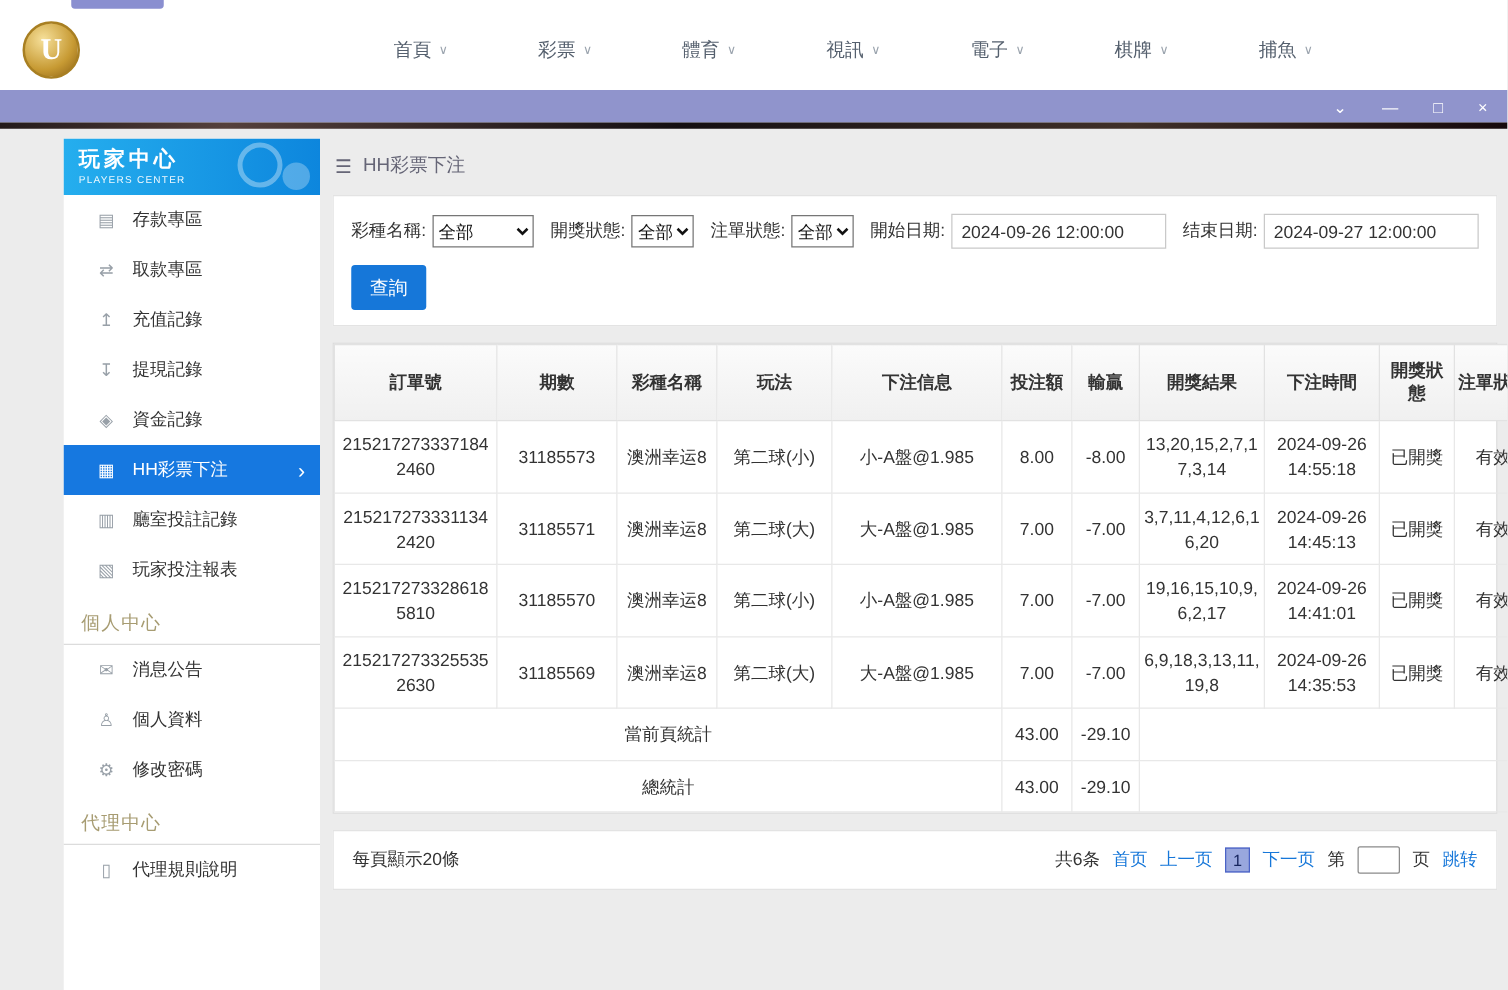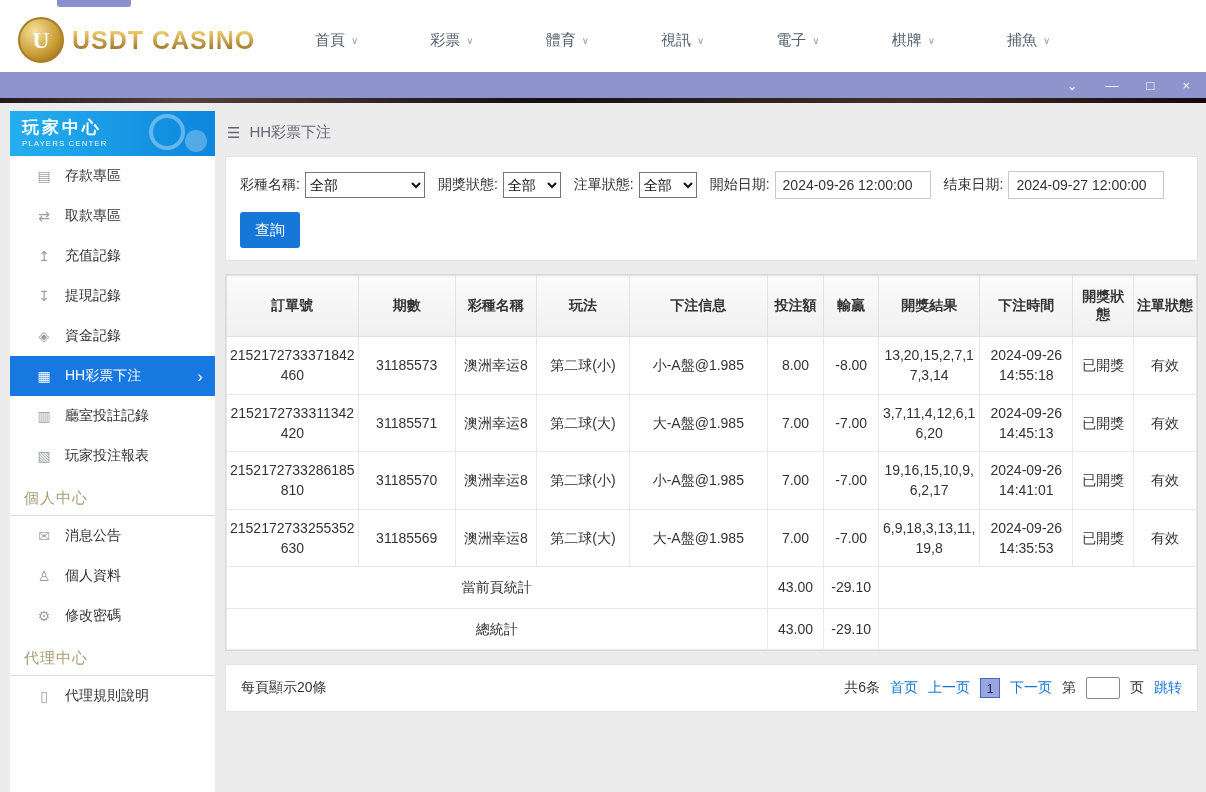--- a/index.html
+++ b/index.html
@@ -23,21 +23,21 @@
   
   .purple-bar{height:26px;background:#9094cc;display:flex;align-items:center;justify-content:flex-end;gap:28px;padding-right:16px;flex-shrink:0;}
   .wc{color:#fff;font-size:13px;line-height:1;cursor:pointer;}
 
   .dark-strip{height:5px;background:linear-gradient(90deg,#231a1a,#55403c 15%,#140f12 45%,#403029 75%,#16090c);flex-shrink:0;}
 
   
   .workspace{flex:1;display:flex;padding:8px 8px 0 10px;gap:10px;overflow:hidden;}
 
   
-  .sidebar{width:205px;background:#fff;display:flex;flex-direction:column;flex-shrink:0;}
+  .sidebar{width:205px;background:#fff;display:flex;flex-direction:column;flex-shrink:0;margin-left:41px;}
   .sb-header{height:45px;background:linear-gradient(90deg,#25aeee,#0d86dd);position:relative;color:#fff;padding:5px 12px;overflow:hidden;flex-shrink:0;}
   .sb-title{font-size:17px;font-weight:bold;letter-spacing:3px;}
   .sb-sub{font-size:8px;letter-spacing:1px;opacity:.92;}
   .sb-deco{position:absolute;border-radius:50%;}
   .c1{width:36px;height:36px;right:30px;top:3px;border:4px solid rgba(255,255,255,.35);}
   .c2{width:22px;height:22px;right:8px;top:19px;background:rgba(255,255,255,.28);}
   .sb-section{padding:13px 14px 7px;font-size:15px;color:#a79c72;border-bottom:1px solid #dcdcdc;letter-spacing:1px;}
   .sb-item{display:flex;align-items:center;gap:13px;height:40px;padding:0 14px 0 26px;font-size:14px;color:#333;cursor:pointer;position:relative;}
   .sb-icon{width:16px;color:#98a0a8;font-size:14px;text-align:center;flex-shrink:0;}
   .sb-item.active{background:#1678e0;color:#fff;}
@@ -49,21 +49,21 @@
   .page-head{display:flex;align-items:center;gap:9px;color:#667;font-size:15px;padding:12px 2px 14px;}
   .hamburger{font-size:15px;color:#667;cursor:pointer;}
 
   .filter-panel{background:#fff;border:1px solid #e3e3e3;padding:14px 14px 12px;}
   .filter-row{display:flex;align-items:center;font-size:14px;color:#333;white-space:nowrap;}
   .filter-row label{margin:0 5px 0 13px;}
   .filter-row label:first-child{margin-left:0;}
   select{height:26px;border:1px solid #767676;background:#fff;font-size:14px;font-family:inherit;color:#111;}
   .sel-lottery{width:120px;}
   .sel-small{width:58px;}
-  .date-input{width:156px;height:28px;border:1px solid #c9c9c9;padding:0 7px;font-size:14px;color:#333;font-family:inherit;}
+  .date-input{width:172px;height:28px;border:1px solid #c9c9c9;padding:0 7px;font-size:14px;color:#333;font-family:inherit;}
   .btn-search{margin-top:13px;background:#1677d9;color:#fff;border:none;border-radius:3px;height:36px;padding:0 15px;font-size:15px;cursor:pointer;font-family:inherit;}
 
   .table-panel{margin-top:13px;background:#fff;border:1px solid #d8d8d8;}
   table{width:100%;border-collapse:collapse;table-layout:fixed;}
   th{background:linear-gradient(#fbfbfb,#f0f0f0);border:1px solid #e2e2e2;font-size:14px;color:#333;font-weight:bold;padding:12px 2px;overflow:hidden;}
   td{border:1px solid #e8e8e8;font-size:14px;color:#333;text-align:center;padding:8px 3px;word-break:break-all;line-height:1.45;}
   td.col-time{word-break:normal;}
   tfoot td{padding:10px 3px;word-break:normal;}
 
   .bottom-bar{margin-top:13px;margin-bottom:8px;background:#fff;border:1px solid #e3e3e3;height:48px;display:flex;align-items:center;justify-content:space-between;padding:0 15px;font-size:14px;color:#333;flex-shrink:0;}
@@ -80,21 +80,20 @@
 
   <div class="top-space">
     <div class="top-stub"></div>
   </div>
 
   <header class="topbar">
     <div class="logo">
       <div class="logo-coin">
           <span>U</span>
         </div>
-      <div class="logo-text">USDT CASINO</div>
     </div>
     <nav class="nav">
         <div class="nav-item">
           <span>首頁</span>
           <span class="chev">∨</span>
         </div>
         <div class="nav-item">
           <span>彩票</span>
           <span class="chev">∨</span>
         </div>

